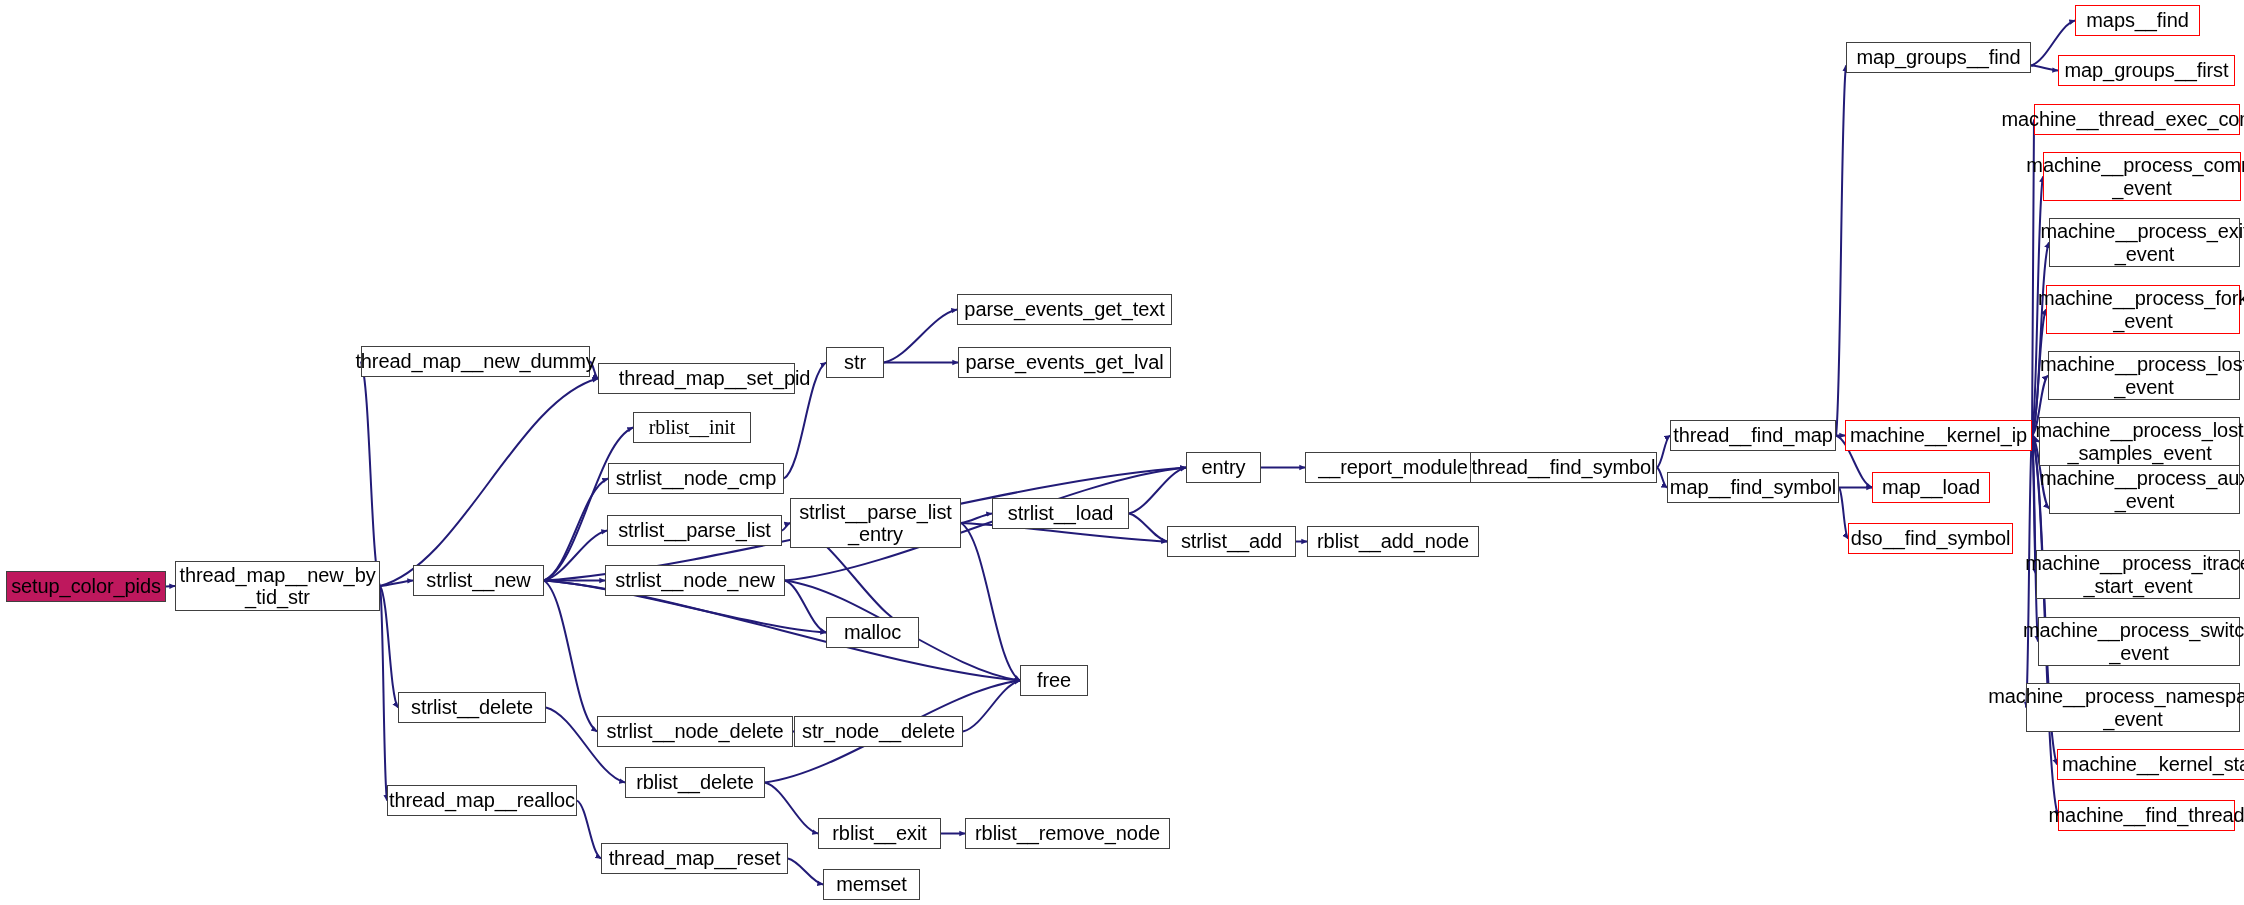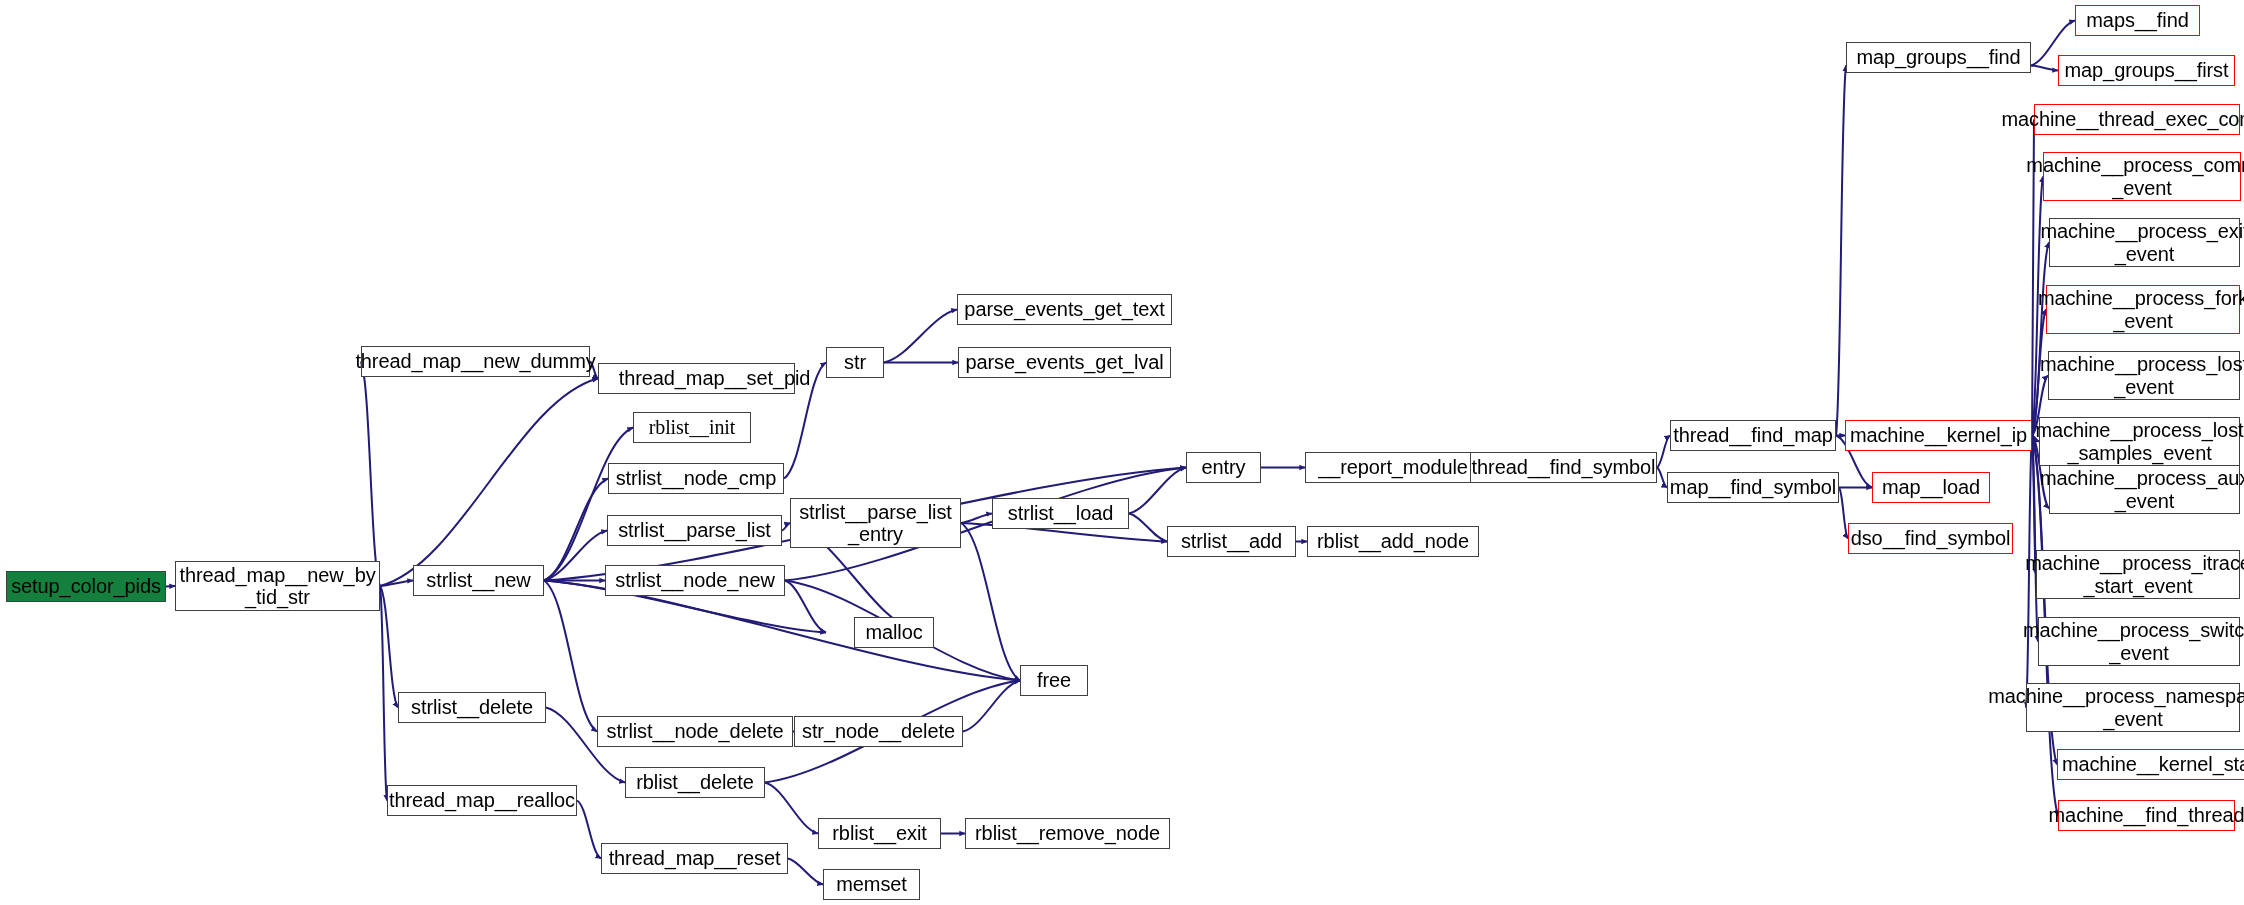--- a/index.html
+++ b/index.html
@@ -36,21 +36,21 @@
     font-size: 20px;
     line-height: 1.12;
     letter-spacing: -0.1px;
     white-space: pre;
     z-index: 5;
   }
   .node.red {
     border-color: #ff0000;
   }
   .node.seed {
-    background: #15803d;
+    background: #be185d;
     border-color: #404040;
   }
 </style>
 </head>
 <body>
 
 <div id="canvas">
   <svg id="edge-layer" viewBox="0 0 2244 905">
       <defs>
         <marker id="ah" viewBox="0 0 10 10" refX="9.2" refY="5" markerWidth="6.2" markerHeight="6.2" orient="auto" markerUnits="userSpaceOnUse">
@@ -128,21 +128,21 @@
     <div class="node" style="left: 598px; top: 363px; width: 197px; height: 31px; padding-left: 36px;">thread_map__set_pid</div>
     <div class="node" style="left: 633px; top: 412px; width: 118px; height: 31px; font-family: Liberation Serif, serif;">rblist__init</div>
     <div class="node" style="left: 608px; top: 463px; width: 176px; height: 31px;">strlist__node_cmp</div>
     <div class="node" style="left: 607px; top: 515px; width: 175px; height: 31px;">strlist__parse_list</div>
     <div class="node" style="left: 605px; top: 565px; width: 180px; height: 31px;">strlist__node_new</div>
     <div class="node" style="left: 597px; top: 716px; width: 196px; height: 31px;">strlist__node_delete</div>
     <div class="node" style="left: 625px; top: 767px; width: 140px; height: 31px;">rblist__delete</div>
     <div class="node" style="left: 601px; top: 843px; width: 187px; height: 31px;">thread_map__reset</div>
     <div class="node" style="left: 790px; top: 498px; width: 171px; height: 50px;">strlist__parse_list
 _entry</div>
-    <div class="node" style="left: 826px; top: 617px; width: 80px; height: 31px; margin-left: 28px;">malloc</div>
+    <div class="node" style="left: 826px; top: 617px; width: 93px; height: 31px;">malloc</div>
     <div class="node" style="left: 794px; top: 716px; width: 169px; height: 31px;">str_node__delete</div>
     <div class="node" style="left: 818px; top: 818px; width: 123px; height: 31px;">rblist__exit</div>
     <div class="node" style="left: 823px; top: 869px; width: 97px; height: 31px;">memset</div>
     <div class="node" style="left: 826px; top: 347px; width: 58px; height: 31px;">str</div>
     <div class="node" style="left: 992px; top: 498px; width: 137px; height: 31px;">strlist__load</div>
     <div class="node" style="left: 1020px; top: 665px; width: 68px; height: 31px;">free</div>
     <div class="node" style="left: 965px; top: 818px; width: 205px; height: 31px;">rblist__remove_node</div>
     <div class="node" style="left: 957px; top: 294px; width: 215px; height: 31px;">parse_events_get_text</div>
     <div class="node" style="left: 958px; top: 347px; width: 213px; height: 31px;">parse_events_get_lval</div>
     <div class="node" style="left: 1186px; top: 452px; width: 75px; height: 31px;">entry</div>

